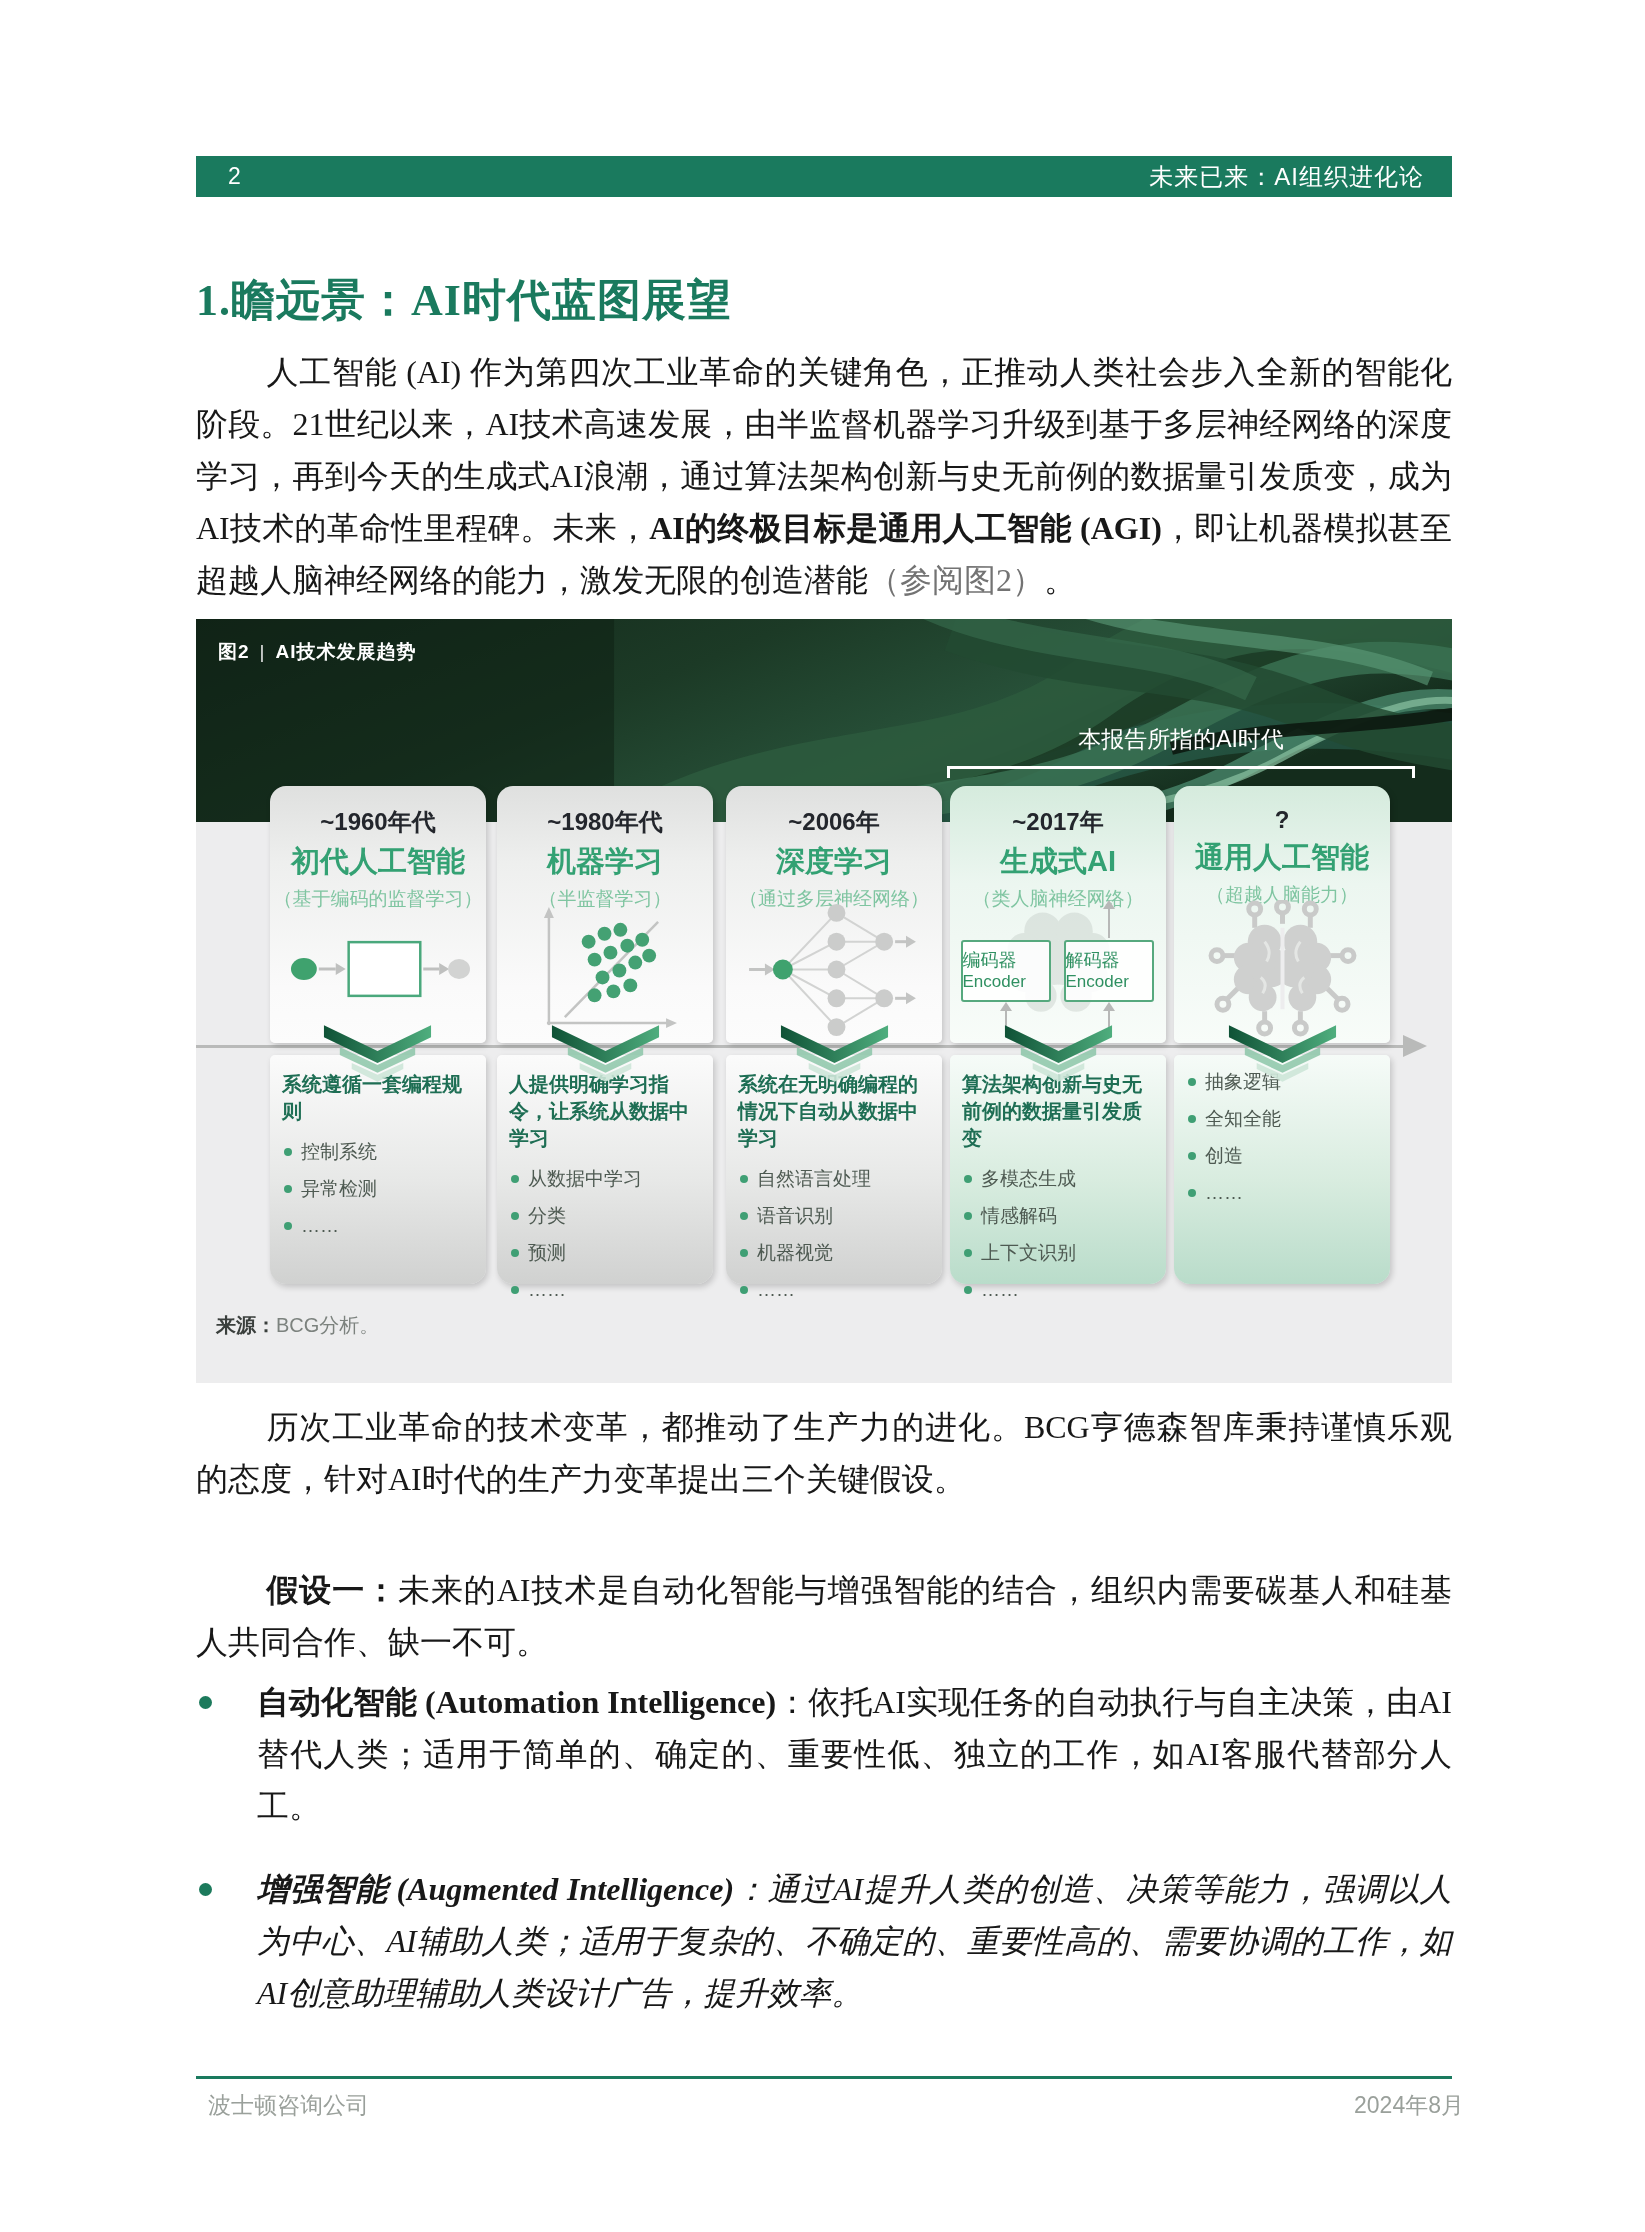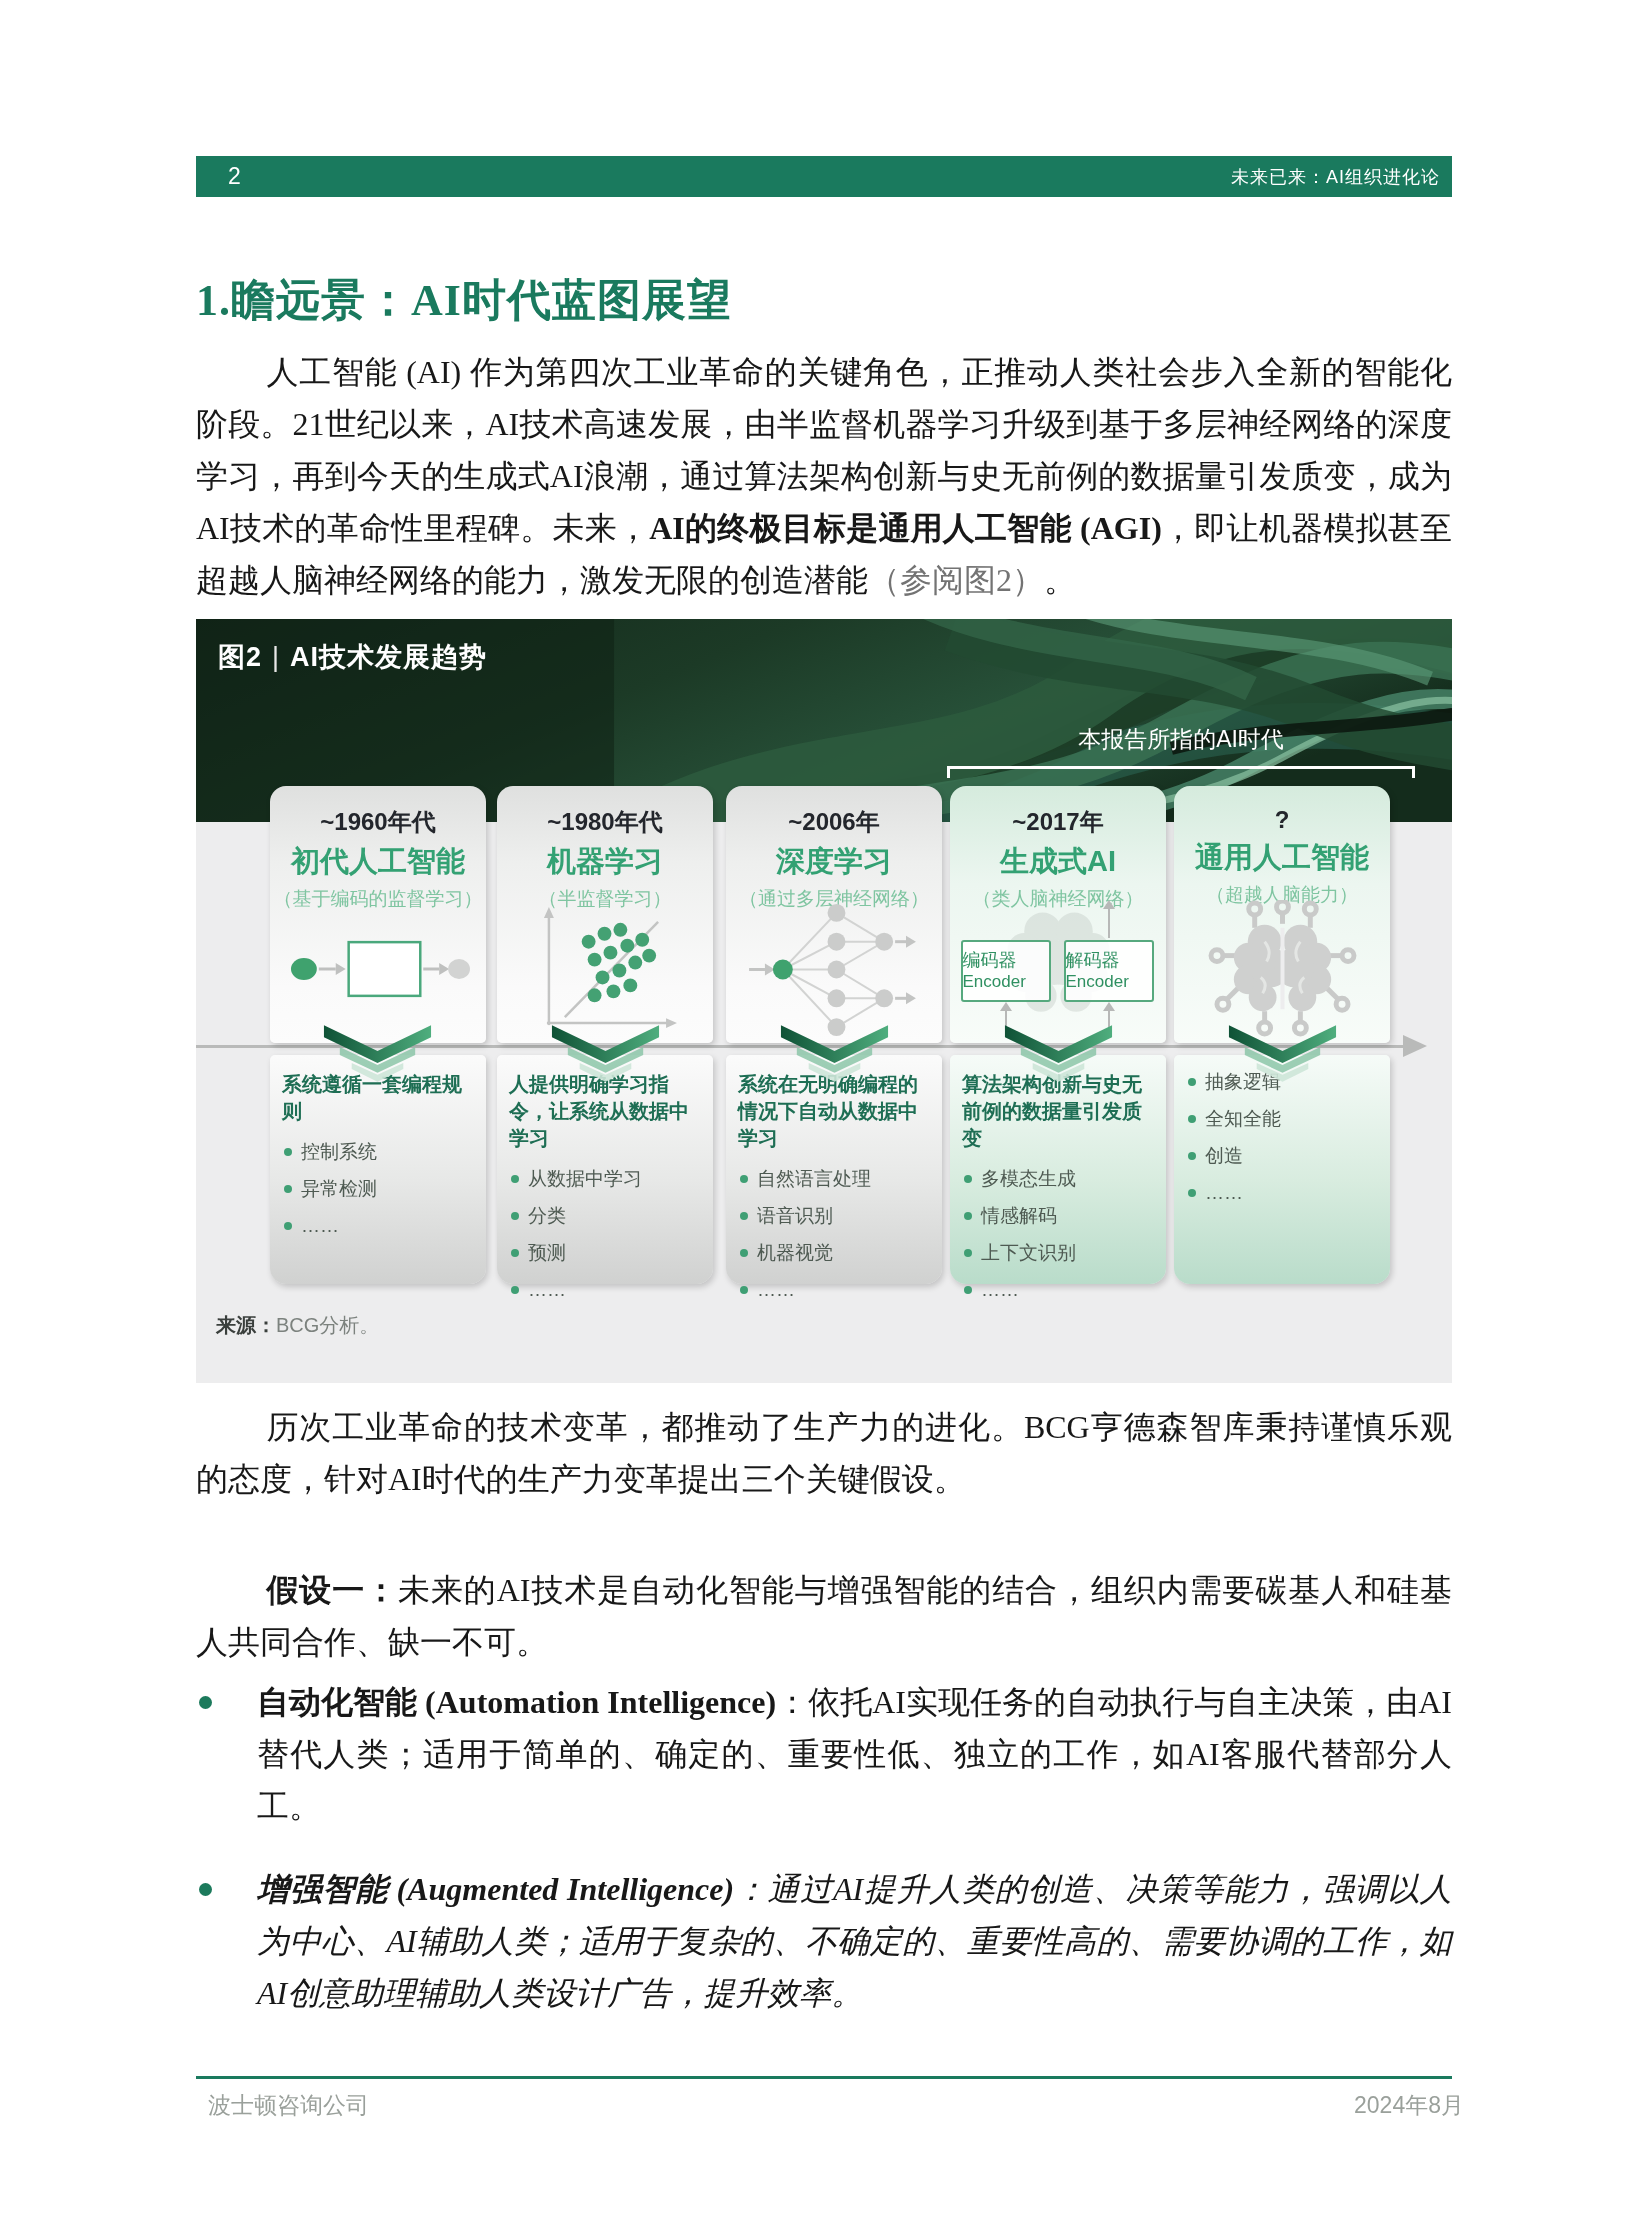--- a/index.html
+++ b/index.html
@@ -4,21 +4,21 @@
 <style>
   html,body{margin:0;padding:0;background:#fff;}
   .page{position:relative;width:1646px;height:2233px;background:#ffffff;overflow:hidden;
         font-family:"Liberation Serif",serif;}
 
   
   .topbar{position:absolute;left:196px;top:156px;width:1256px;height:41px;background:#1a7a5e;
           display:flex;align-items:center;justify-content:space-between;
           font-family:"Liberation Sans",sans-serif;color:#fff;}
   .topbar .pagenum{margin-left:32px;font-size:23px;}
-  .topbar .doctitle{margin-right:12px;font-size:18px;letter-spacing:1px;}
+  .topbar .doctitle{margin-right:28px;font-size:24px;letter-spacing:1px;}
 
   
   .section-title{position:absolute;left:196px;top:271px;margin:0;font-size:44px;font-weight:700;
                  color:#1a7a5e;letter-spacing:1px;font-family:"Liberation Serif",serif;}
   .para{position:absolute;left:196px;width:1256px;margin:0;font-size:32px;line-height:52px;
         color:#181818;text-align:justify;}
   .indent{text-indent:2.2em;}
   .green-link{color:#737373;}
   .para b{font-weight:700;}
 
@@ -27,21 +27,21 @@
          color:#181818;text-align:justify;list-style:none;}
   .kdot{position:absolute;left:-58px;top:20px;width:13px;height:13px;border-radius:50%;
         background:#1c7a5c;}
 
   
   .figure{position:absolute;left:196px;top:619px;width:1256px;height:764px;
           font-family:"Liberation Sans",sans-serif;}
   .fig-hero{position:absolute;left:0;top:0;width:1256px;height:203px;overflow:hidden;
             background:linear-gradient(100deg,#0f2416,#1d3a27 45%,#275138 75%,#132b1b);}
   .fig-hero svg{position:absolute;left:0;top:0;}
-  .fig-title{position:absolute;left:22px;top:20px;color:#fff;font-size:27px;font-weight:700;
+  .fig-title{position:absolute;left:22px;top:20px;color:#fff;font-size:19px;font-weight:700;
              letter-spacing:1px;z-index:4;}
   .fig-title .sep{font-weight:400;padding:0 10px;color:#e8e8e8;}
   .era-label{position:absolute;left:751px;top:105px;width:468px;text-align:center;color:#fff;
              font-size:23px;z-index:4;}
   .era-bracket{position:absolute;left:751px;top:147px;width:468px;height:10px;
                border-top:3px solid #fff;z-index:4;}
   .era-bracket:before,.era-bracket:after{content:"";position:absolute;top:0;width:3px;height:9px;background:#fff;}
   .era-bracket:before{left:0;} .era-bracket:after{right:0;}
   .fig-body{position:absolute;left:0;top:203px;width:1256px;height:561px;background:#ededee;}
 

